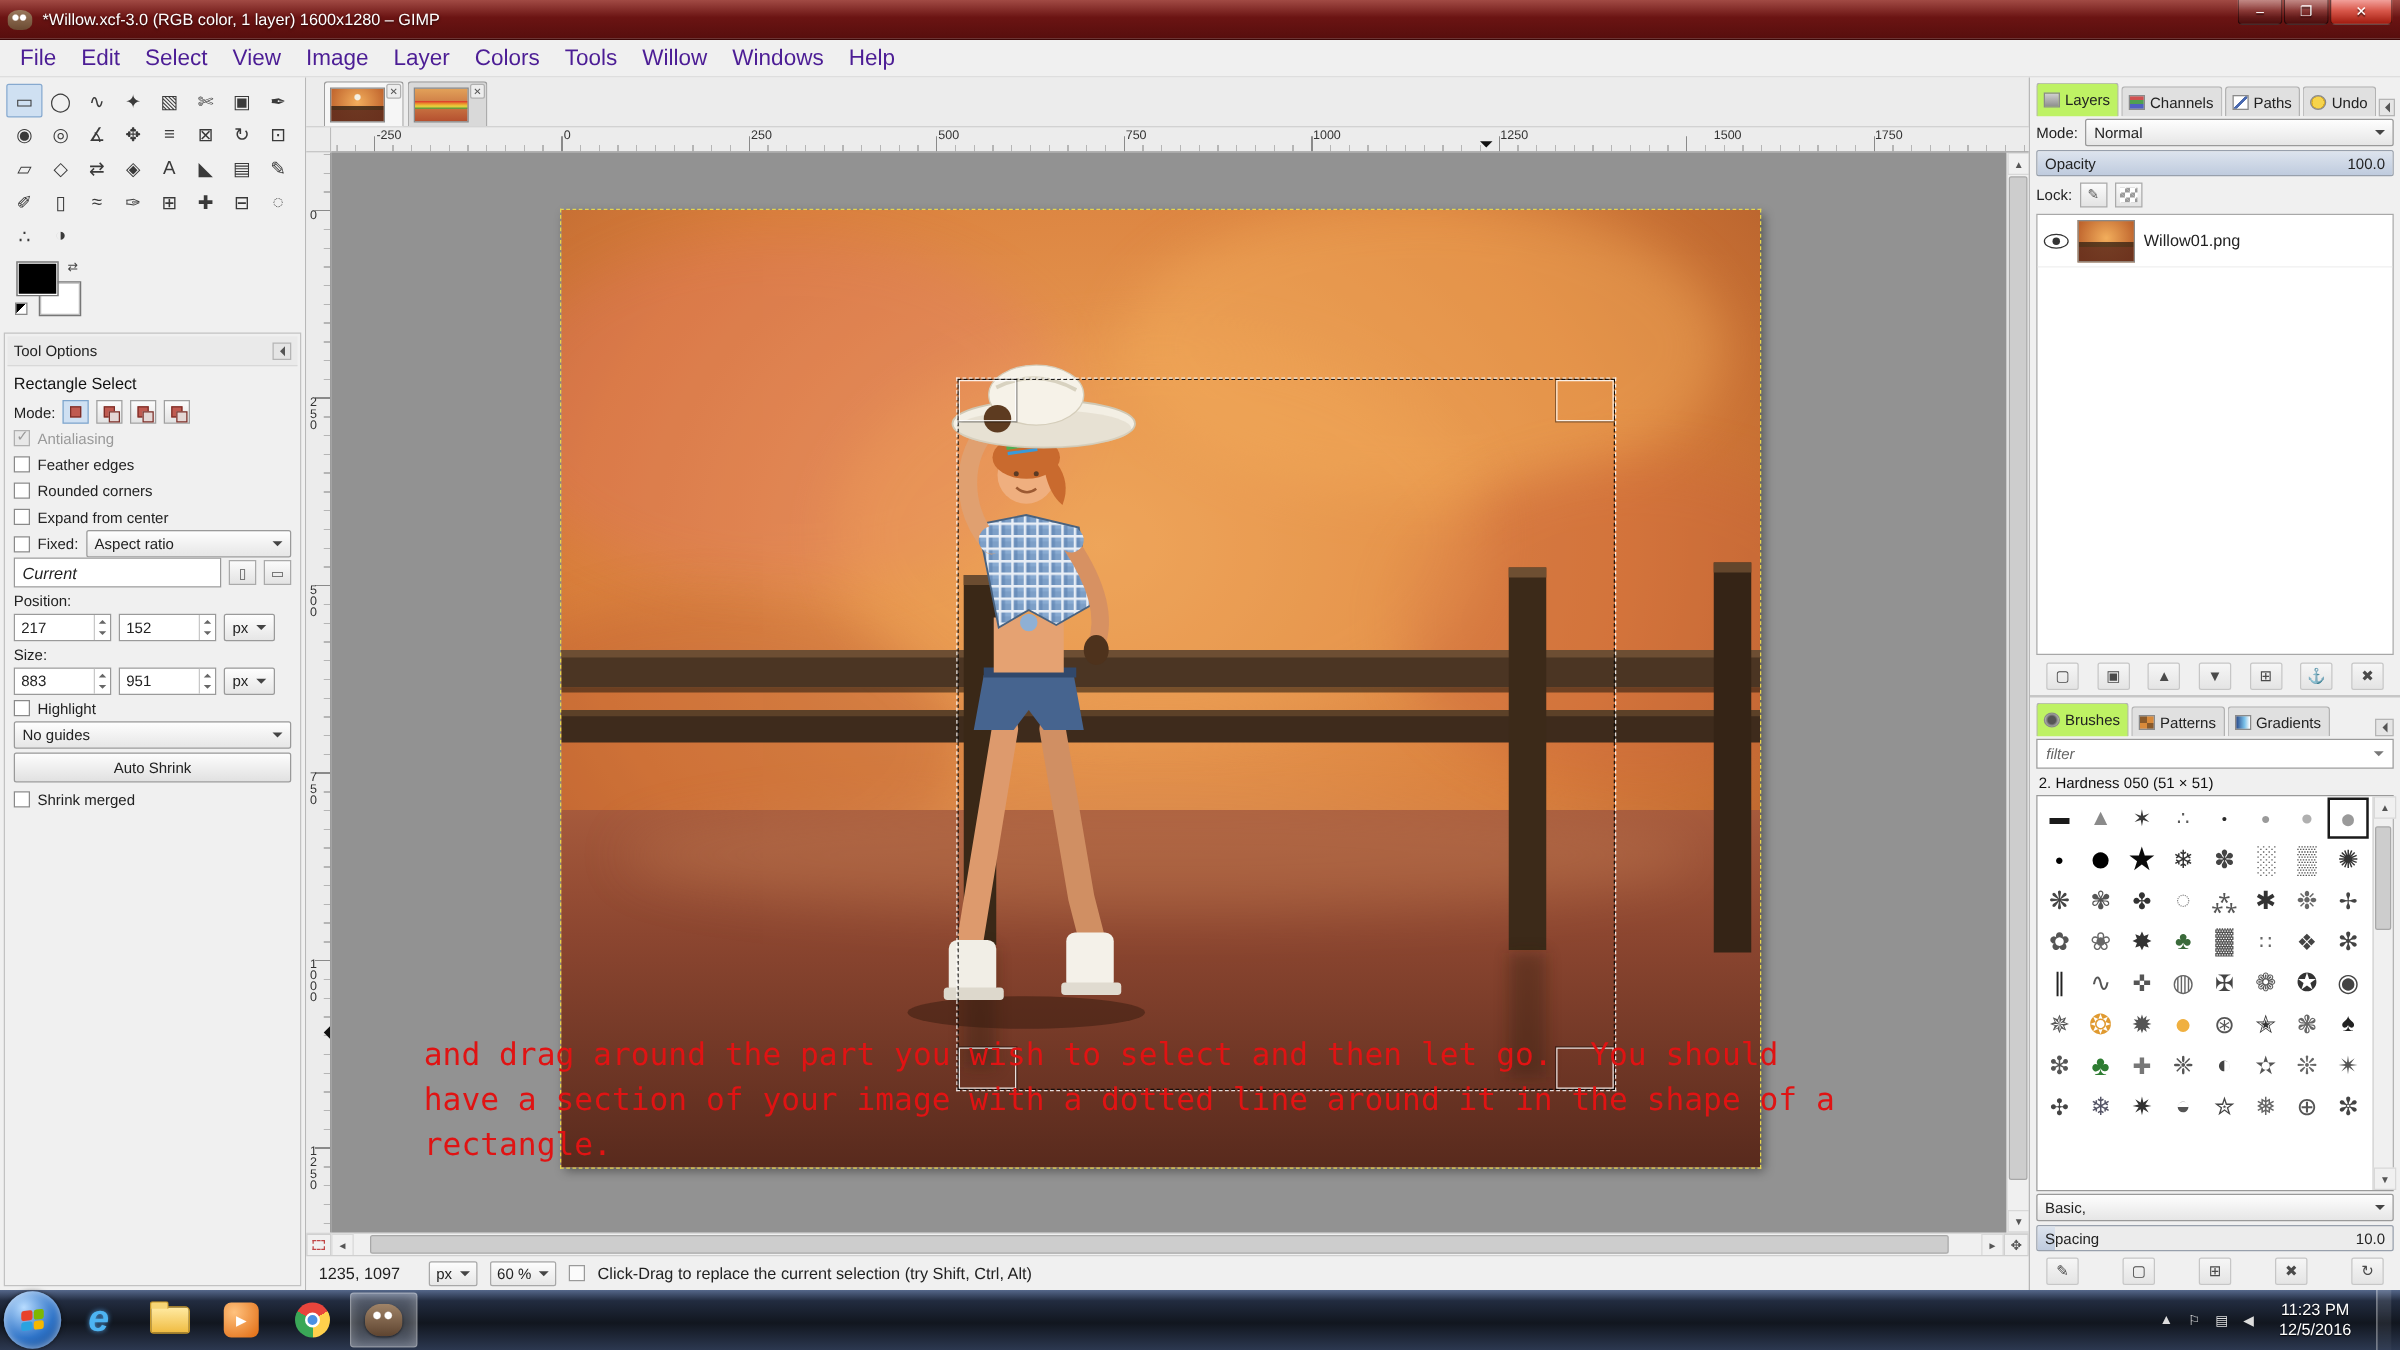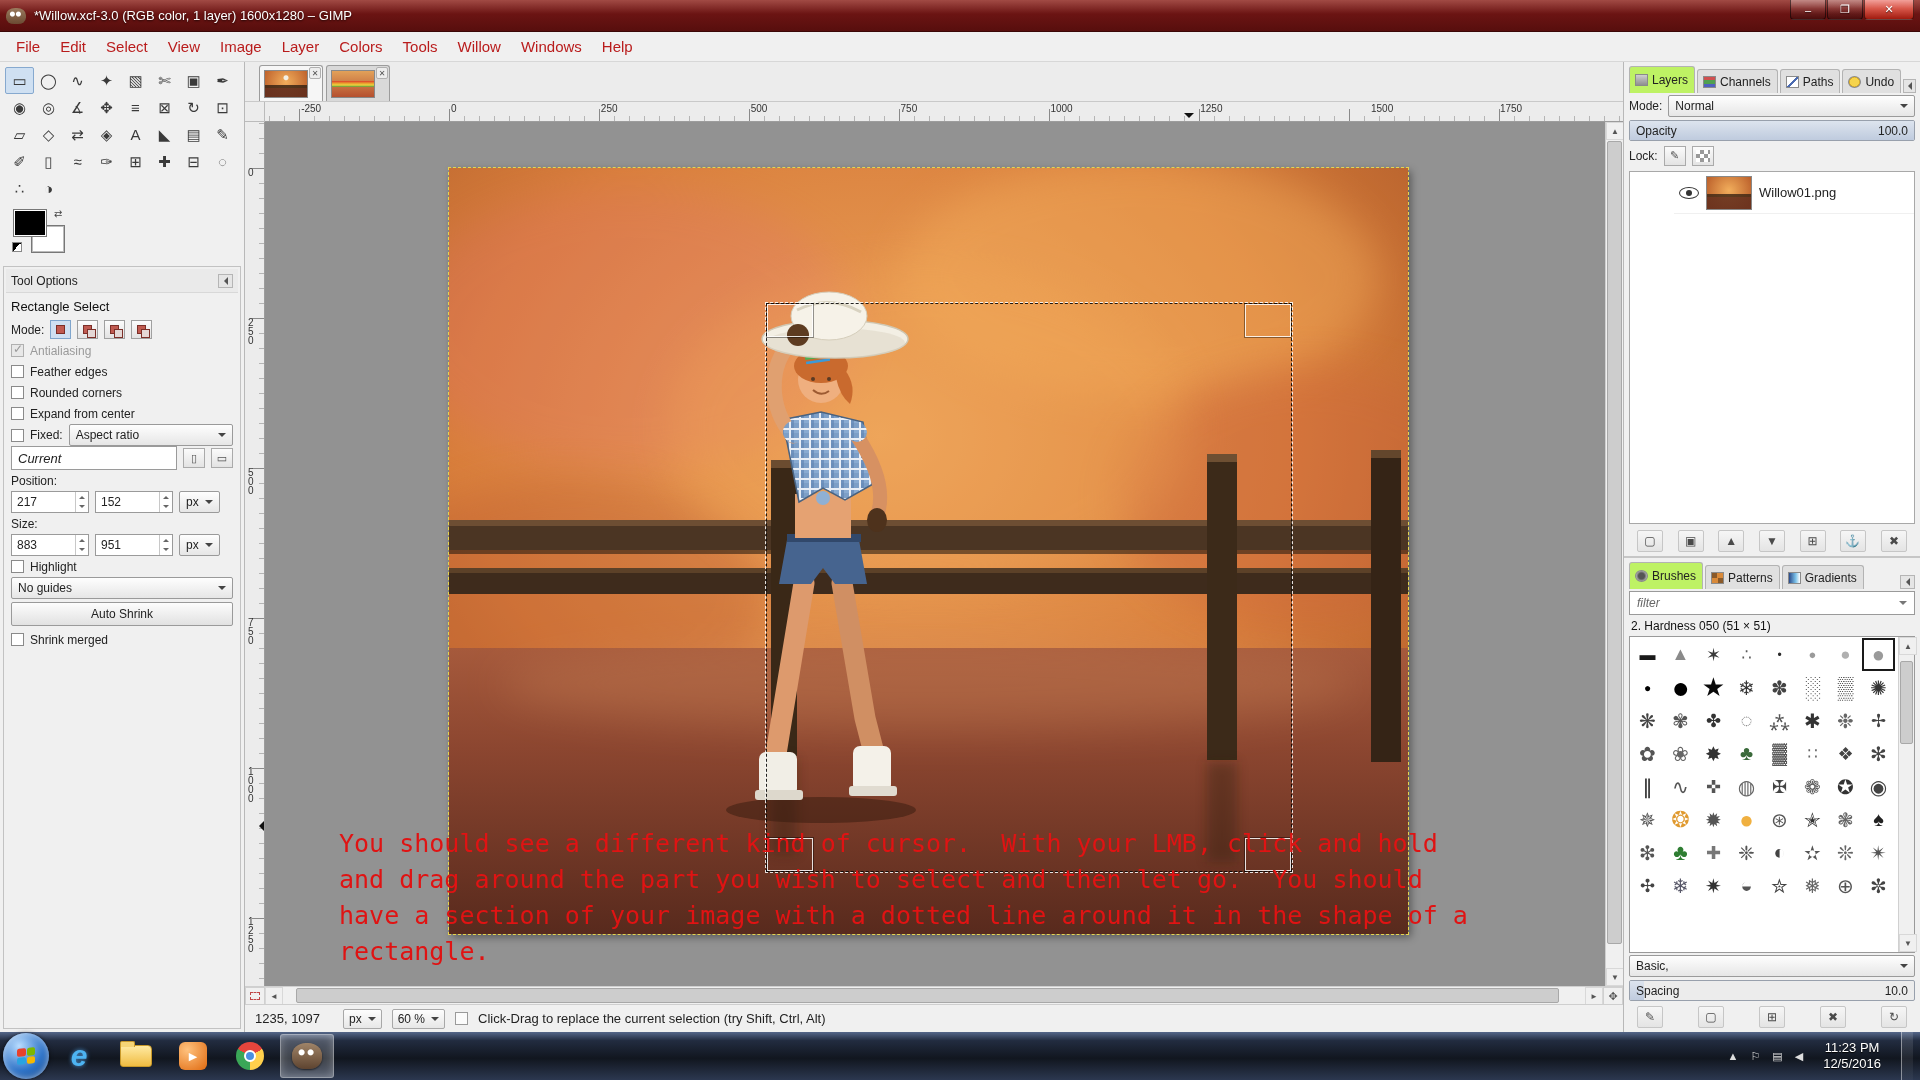--- a/index.html
+++ b/index.html
@@ -10,21 +10,21 @@
   
   #titlebar{height:32px;background:linear-gradient(#a14a44,#6b1413 45%,#570e0d);display:flex;align-items:center;gap:8px;padding:0 6px;border-bottom:1px solid #3c0707;}
   #app-icon{width:20px;height:16px;border-radius:45% 45% 40% 40%;background:radial-gradient(circle at 32% 38%,#fff 0 2px,transparent 3px),radial-gradient(circle at 62% 38%,#fff 0 2px,transparent 3px),linear-gradient(#9a7a5e,#6b4a32);}
   #title-text{color:#fff;font-size:13px;text-shadow:0 1px 2px rgba(0,0,0,.7);}
   #win-controls{margin-left:auto;display:flex;gap:1px;align-self:flex-start;}
   .win-btn{width:36px;height:20px;display:flex;align-items:center;justify-content:center;color:#fff;font-size:11px;background:linear-gradient(rgba(255,255,255,.35),rgba(255,255,255,.08) 45%,rgba(0,0,0,.25));border:1px solid rgba(0,0,0,.55);border-top:none;border-radius:0 0 4px 4px;text-shadow:0 1px 1px rgba(0,0,0,.6);}
   .win-btn.close{width:50px;background:linear-gradient(#f2a09a,#d8574a 45%,#a11b0f);}
 
   
   #menubar{height:30px;background:#f0f0f0;border-bottom:1px solid #d7d7d7;display:flex;align-items:center;padding-left:6px;}
-  .menu-item{padding:5px 10px;font-size:15px;color:#b91c1c;}
+  .menu-item{padding:5px 10px;font-size:18px;color:#4c1d95;}
 
   #main{flex:1;display:flex;min-height:0;}
 
   
   #left-col{width:245px;background:#f0f0f0;border-right:1px solid #b8b8b8;display:flex;flex-direction:column;}
   #toolgrid{display:flex;flex-wrap:wrap;padding:5px 4px 2px 5px;}
   .tool-btn{width:29px;height:27px;display:flex;align-items:center;justify-content:center;font-size:15px;color:#3a3a3a;border:1px solid transparent;border-radius:2px;}
   .tool-btn.active{background:#cfe0f2;border-color:#86a9cf;}
   #color-widget{position:relative;width:64px;height:52px;margin:4px 0 2px 12px;}
   #fg-swatch{position:absolute;left:2px;top:2px;width:32px;height:26px;background:#000;border:1px solid #fff;outline:1px solid #777;}
@@ -123,21 +123,21 @@
   .ico-t3{background:radial-gradient(circle at 50% 50%,#f6d44c 0 60%,#e0b020 61%);border-radius:50%;}
   .ico-b0{background:radial-gradient(circle at 50% 50%,#555 0 40%,#bbb 75%);border-radius:50%;}
   .ico-b1{background:repeating-conic-gradient(#d98a3a 0 25%,#8a5a2a 0 50%);}
   .ico-b2{background:linear-gradient(90deg,#2a4a8a,#7ac0e8 60%,#fff);}
   .dock-row{display:flex;align-items:center;gap:6px;min-height:25px;font-size:12px;}
   .spinscale{position:relative;flex:1;height:21px;border:1px solid #98a0ac;background:#ececec;overflow:hidden;border-radius:2px;}
   .spinscale .fill{position:absolute;left:0;top:0;bottom:0;background:linear-gradient(#dde4ee,#bfcbde);}
   .ss-label{position:absolute;left:6px;top:3px;font-size:12px;color:#222;}
   .ss-value{position:absolute;right:6px;top:3px;font-size:12px;color:#222;}
   .checker{background-image:linear-gradient(45deg,#9a9a9a 25%,transparent 25%,transparent 75%,#9a9a9a 75%),linear-gradient(45deg,#9a9a9a 25%,transparent 25%,transparent 75%,#9a9a9a 75%);background-size:8px 8px;background-position:0 0,4px 4px;background-color:#fff;width:14px;height:12px;}
-  #layer-list{flex:1;background:#fff;border:1px solid #a8a8a8;margin:3px 0;overflow:hidden;padding-left:44px;}
+  #layer-list{flex:1;background:#fff;border:1px solid #a8a8a8;margin:3px 0;overflow:hidden;}
   .layer-row{display:flex;align-items:center;gap:7px;height:42px;padding:0 5px;border-bottom:1px solid #f0f0f0;}
   .eye{width:20px;height:14px;position:relative;flex:0 0 auto;}
   .eye::before{content:"";position:absolute;inset:1px 0;border:1px solid #333;border-radius:50%;background:#fff;}
   .eye::after{content:"";position:absolute;left:7px;top:4px;width:6px;height:6px;border-radius:50%;background:#333;}
   .layer-thumb{width:46px;height:34px;border:1px solid #888;background:linear-gradient(to bottom,transparent 52%,rgba(58,36,20,.8) 52%,rgba(58,36,20,.8) 64%,rgba(96,44,28,.85) 64%),radial-gradient(circle at 50% 42%,#f2ae5c,#bd622c 85%);background-color:#d08040;}
   .dock-btnbar{display:flex;justify-content:space-between;align-items:center;padding:3px 8px 1px 8px;}
   .dock-btn{width:26px;height:22px;display:flex;align-items:center;justify-content:center;font-size:12px;color:#4a4a4a;border:1px solid transparent;border-radius:2px;background:linear-gradient(#f6f6f6,#e4e4e4);border:1px solid #c6c6c6;}
   .filter-box{height:24px;border:1px solid #9a9a9a;background:#fff;display:flex;align-items:center;padding:0 7px;font-style:italic;color:#666;font-size:12px;margin-top:2px;}
   .filter-box .arr{margin-left:auto;border:4px solid transparent;border-top-color:#777;margin-top:4px;}
   #brush-title{font-size:12px;color:#111;padding:4px 2px 3px 2px;}
@@ -502,21 +502,21 @@
               <circle cx="349" cy="167" r="11" fill="#5d3b20"></circle>
             </svg>
 
             <div id="selection">
               <div class="sel-handle tl"></div>
               <div class="sel-handle tr"></div>
               <div class="sel-handle bl"></div>
               <div class="sel-handle br"></div>
             </div>
           </div>
-          <div id="overlay"><div class="ov-line">You should see a different kind of cursor.  With your LMB, click and hold</div><div class="ov-line">and drag around the part you wish to select and then let go.  You should</div><div class="ov-line">have a section of your image with a dotted line around it in the shape of a</div><div class="ov-line">rectangle.</div></div>
+          <div id="overlay"><div class="ov-line">and drag around the part you wish to select and then let go.  You should</div><div class="ov-line">have a section of your image with a dotted line around it in the shape of a</div><div class="ov-line">rectangle.</div></div>
         </div>
 
         <div id="vscroll">
           <div class="sb-btn" id="vscroll-top-btn">▲</div>
           <div class="sb-track">
               <div class="sb-thumb" id="vscroll-thumb"></div>
             </div>
           <div class="sb-btn">▼</div>
         </div>
       </div>

